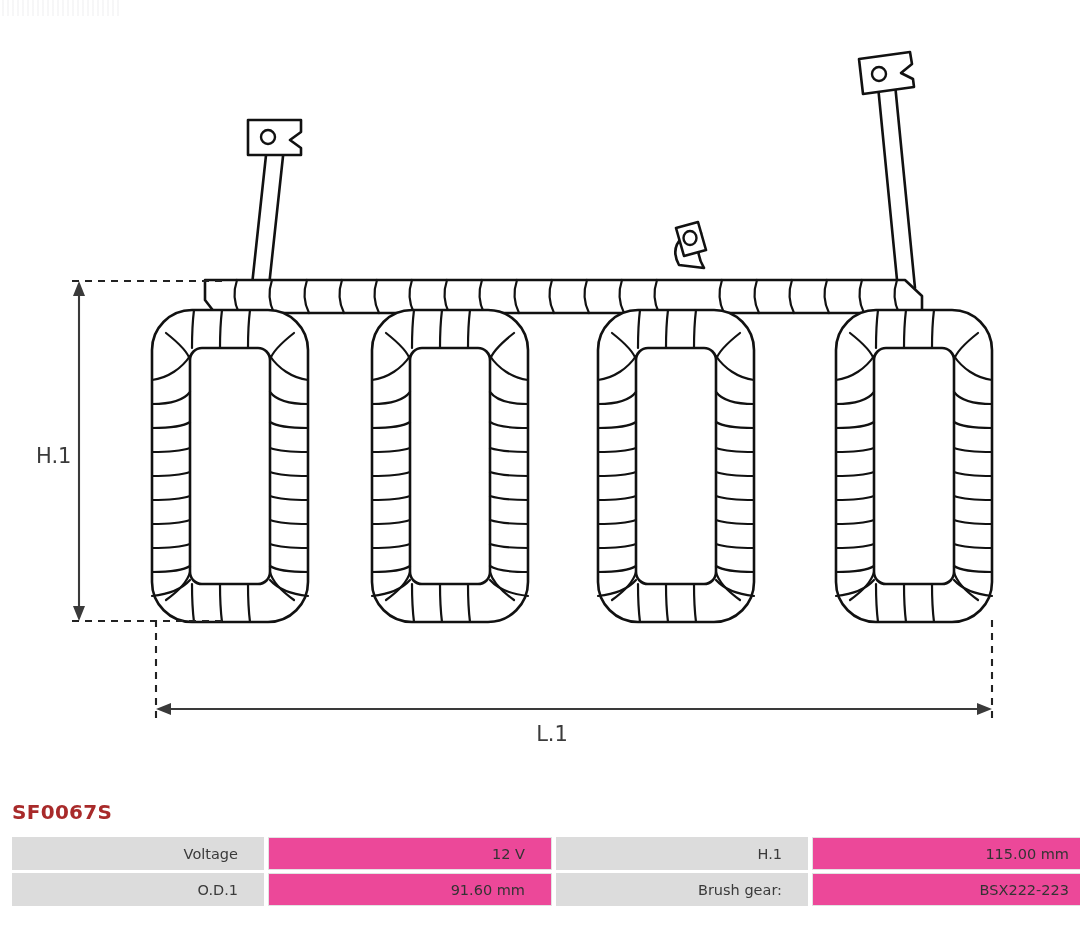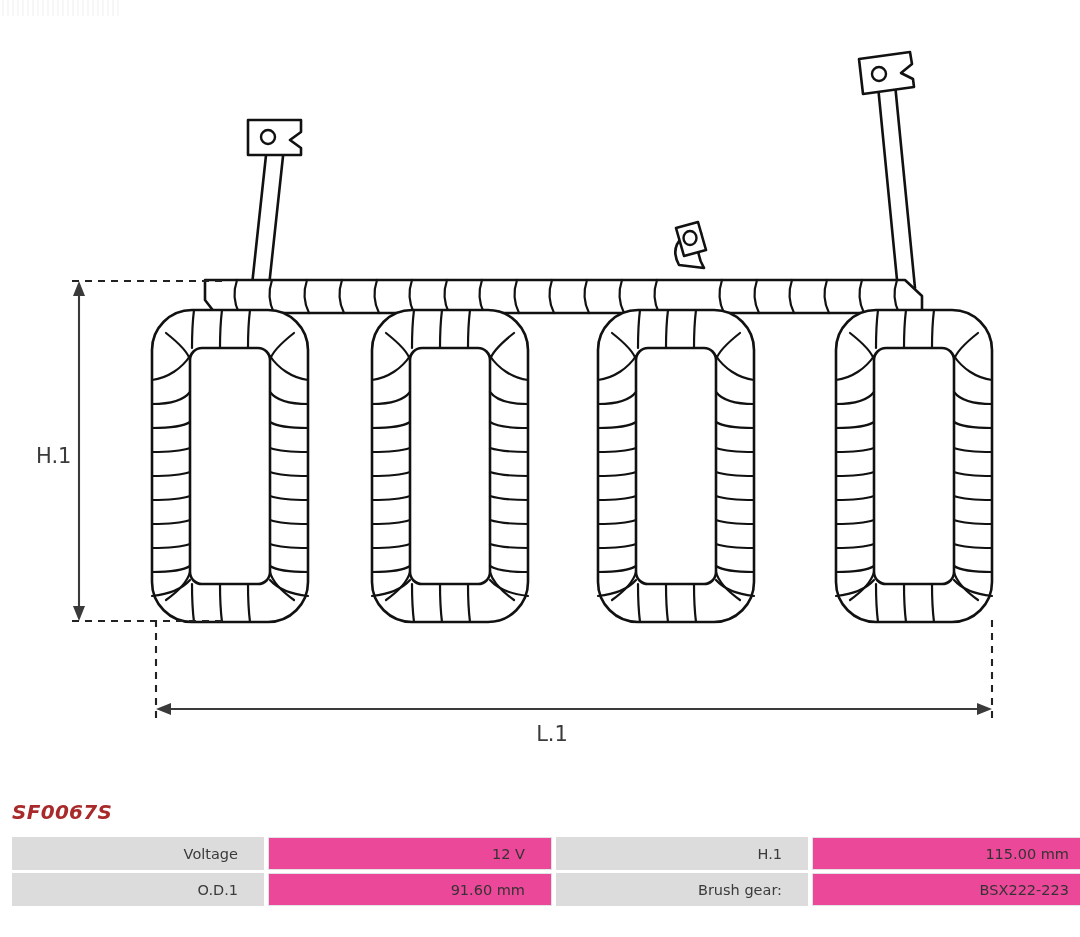--- a/index.html
+++ b/index.html
@@ -81,21 +81,20 @@
     position: absolute;
     left: 0;
     top: 790px;
     width: 1080px;
   }
   #part-code {
     font-size: 20px;
     font-weight: 600;
     letter-spacing: 0.3px;
     padding: 10px 0 10px 12px;
-    font-style: italic;
   }
   #spec-table {
     width: 1063px;
     margin-left: 8px;
     border-collapse: separate;
     border-spacing: 4px 3px;
     table-layout: fixed;
   }
   #spec-table td {
     height: 25px;

